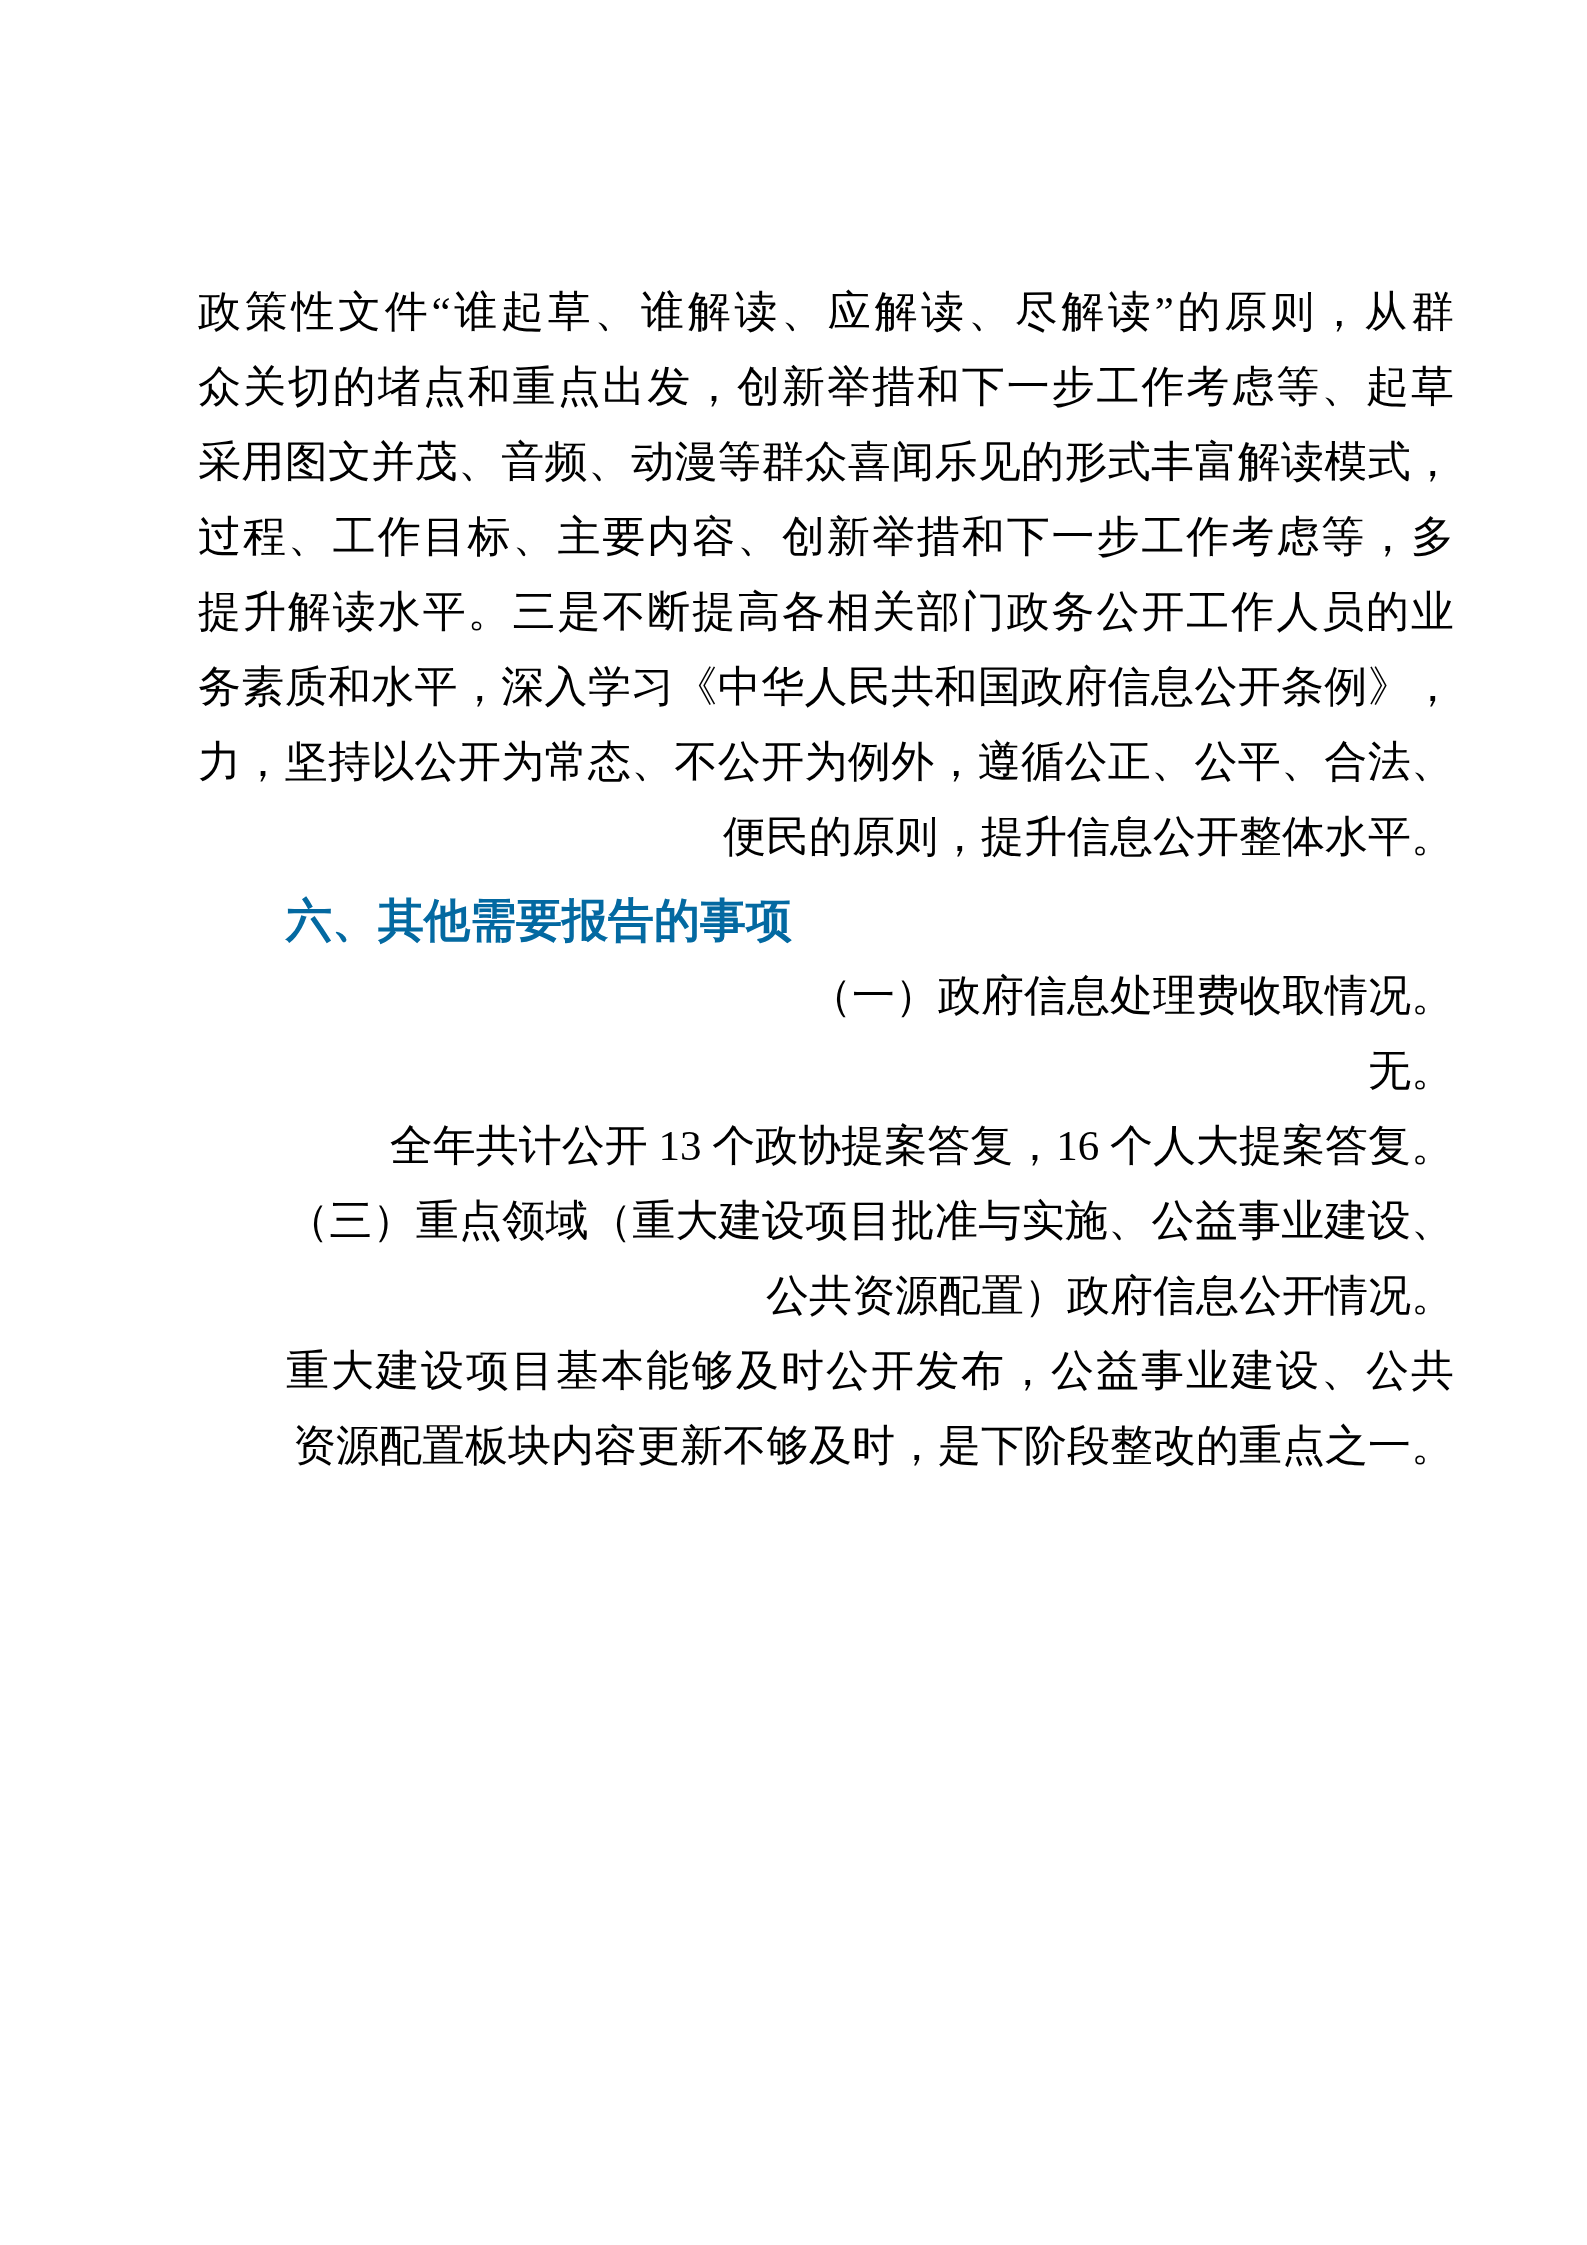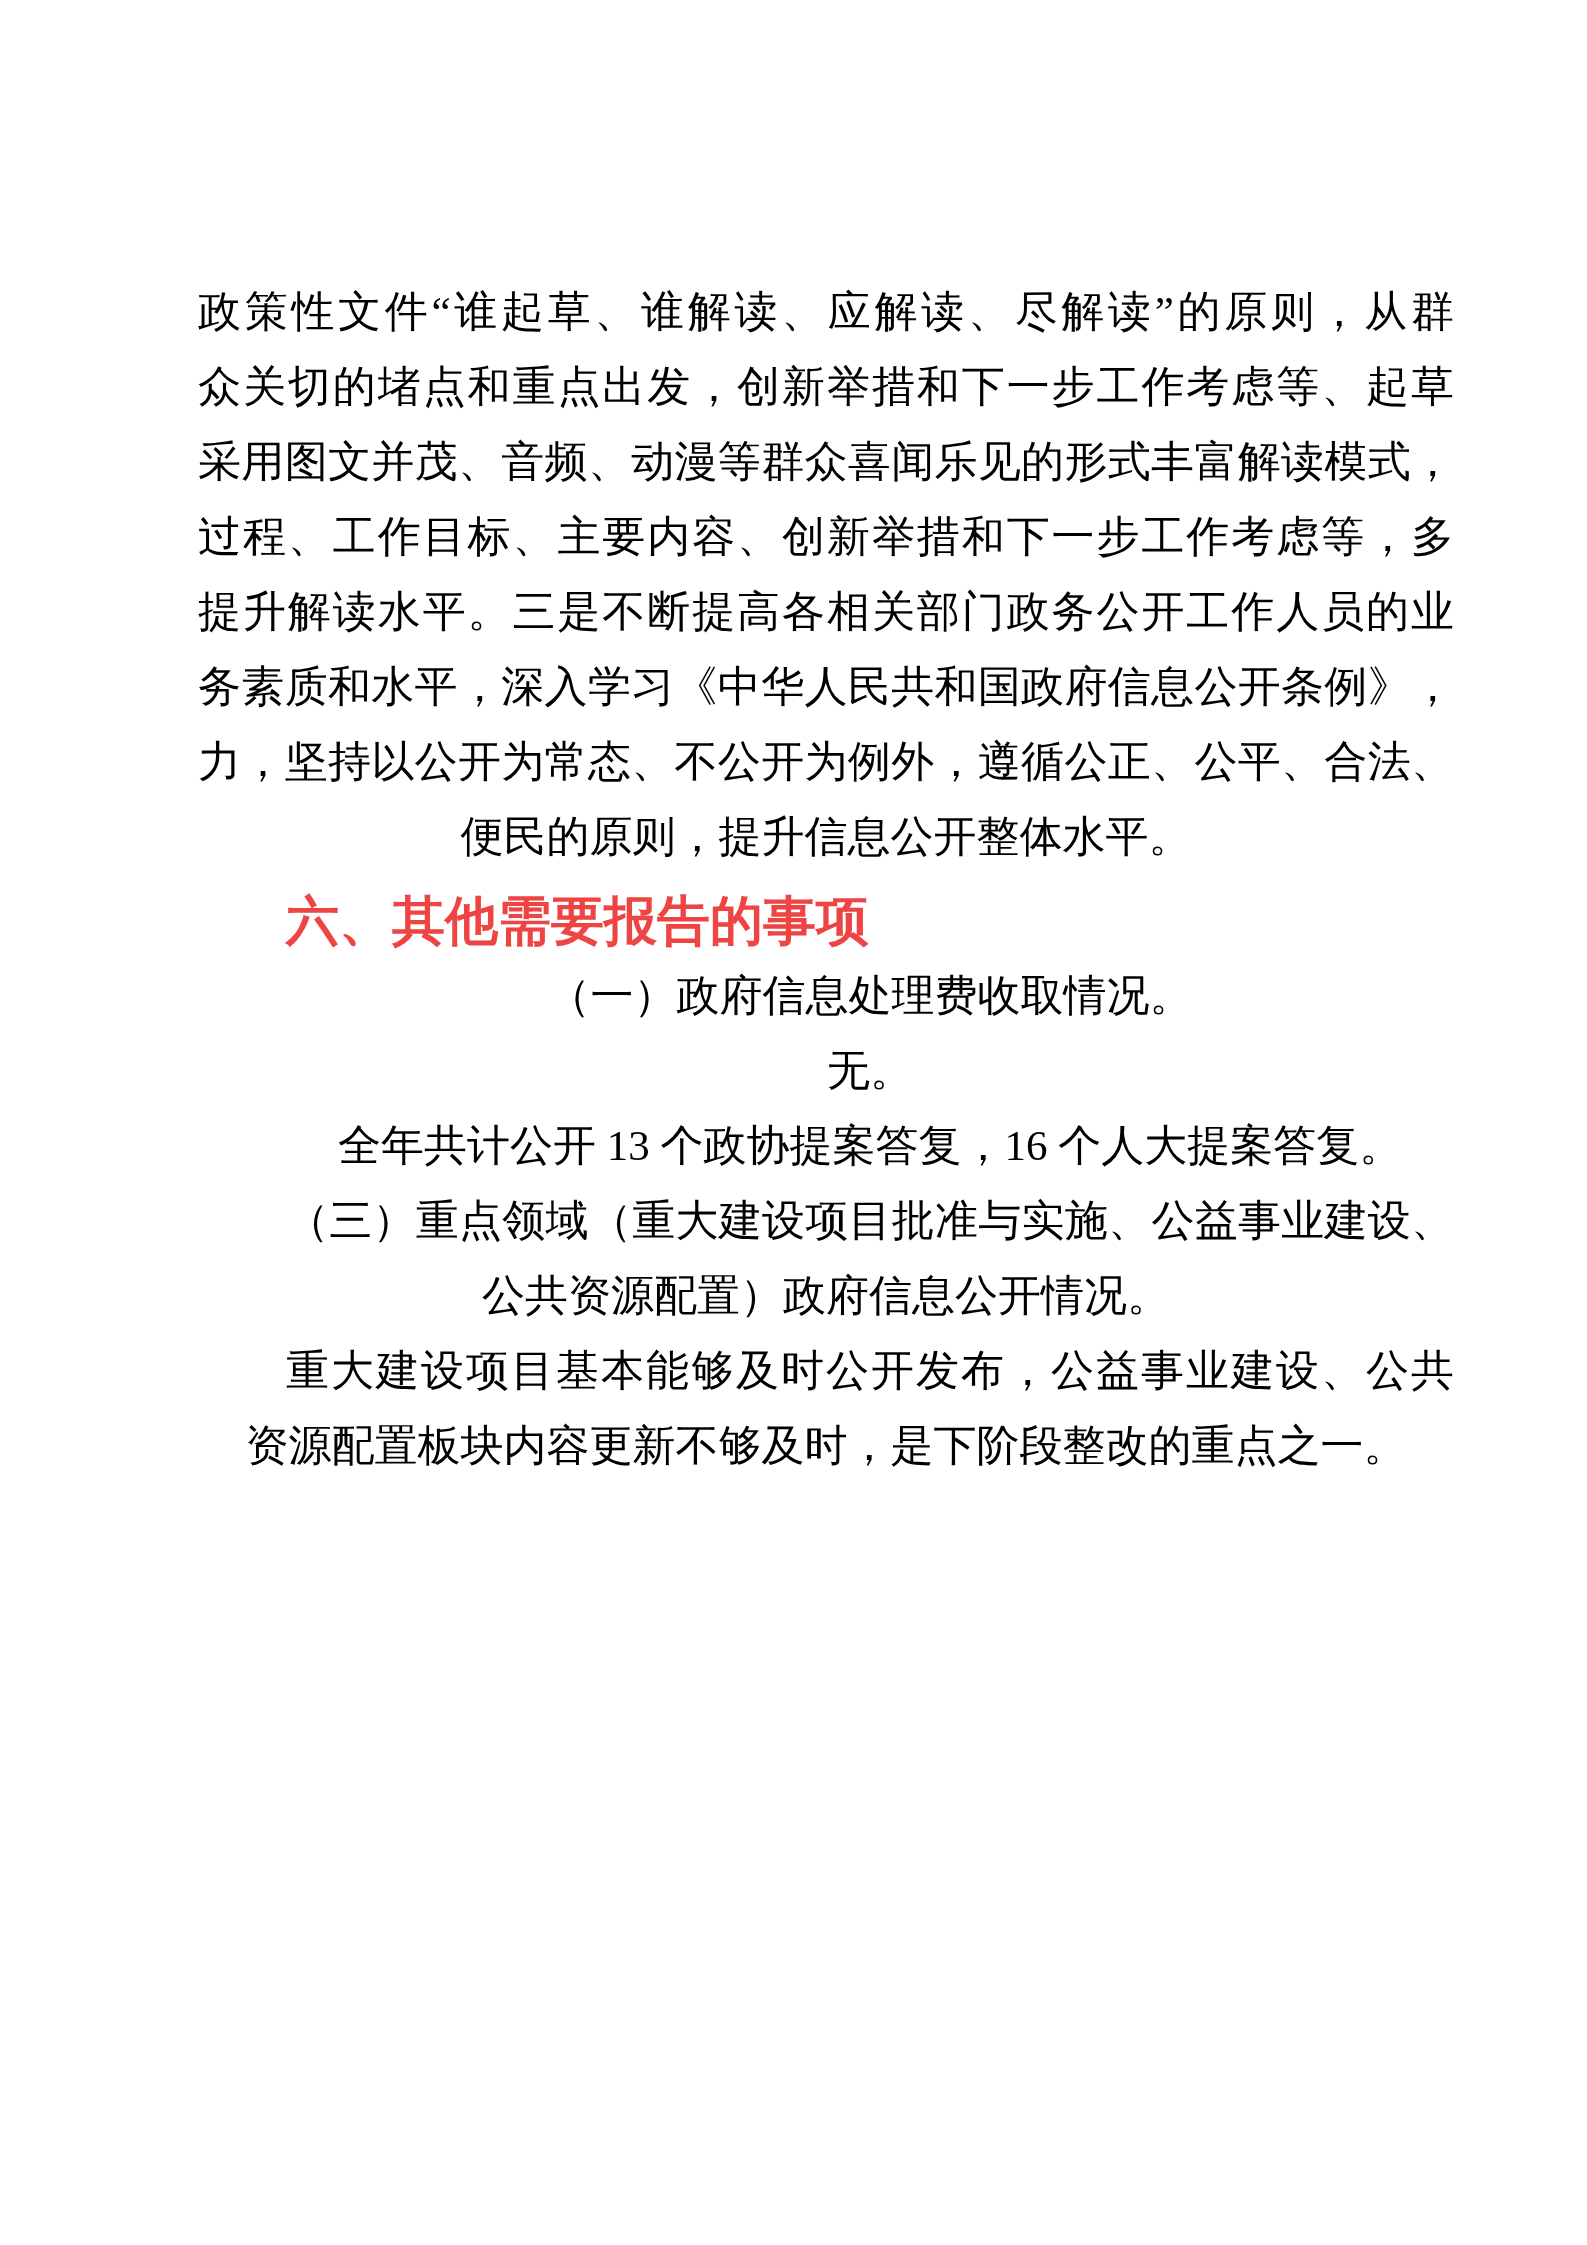--- a/index.html
+++ b/index.html
@@ -20,40 +20,40 @@
     left: 198px;
     top: 274px;
     width: 1256px;
   }
   .line {
     height: 75px;
     line-height: 75px;
     font-size: 43px;
     font-family: "Liberation Serif", "DejaVu Serif", serif;
     color: #000000;
-    text-align: center;
+    text-align: right;
     white-space: nowrap;
   }
   .line.j {
     white-space: normal;
     text-align: justify;
     text-align-last: justify;
     text-justify: inter-ideograph;
   }
   .line.ind {
     text-indent: 88px;
   }
   .heading {
     margin: 9px 0 0 0;
     height: 75px;
     line-height: 75px;
-    font-size: 53px;
+    font-size: 46px;
     font-family: "Liberation Sans", "DejaVu Sans", sans-serif;
     font-weight: 700;
-    color: #ef4444;
+    color: #0369a1;
     text-indent: 88px;
     white-space: nowrap;
   }
 </style>
 </head>
 <body>
 
 <div class="page">
   <div class="textblock">
     <div class="line j">政策性文件“谁起草、谁解读、应解读、尽解读”的原则，从群</div>

